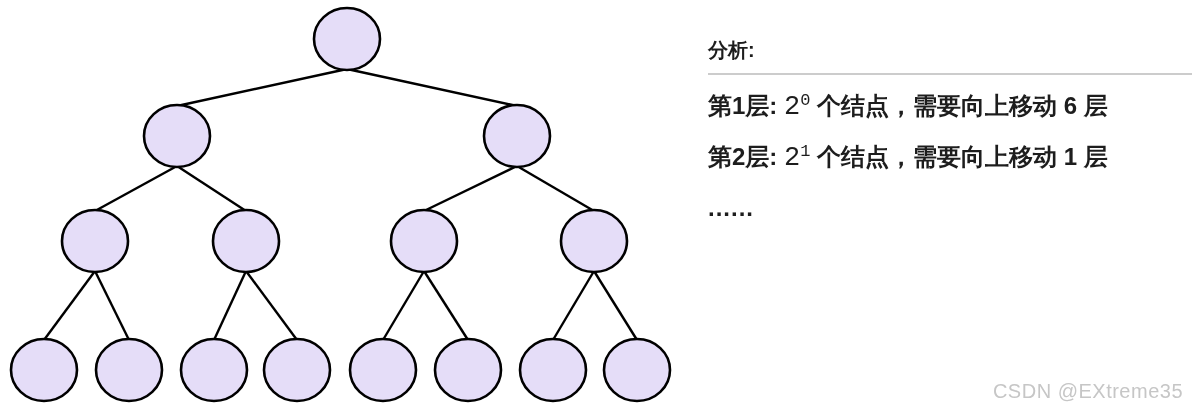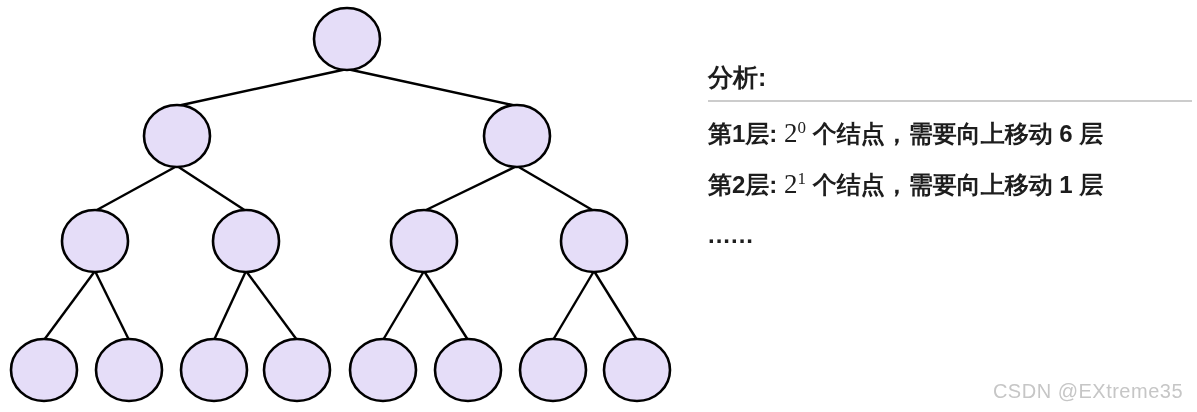--- a/index.html
+++ b/index.html
@@ -13,30 +13,30 @@
     position:relative;
     width:1197px;height:412px;
     background:var(--bg);
     overflow:hidden;
     font-family:"Liberation Sans","DejaVu Sans",sans-serif;
     color:var(--text);
   }
   .tree-svg{position:absolute;left:0;top:0;}
   .panel{position:absolute;left:708px;top:36px;width:484px;}
   .heading{
-    font-size:25px;font-weight:700;line-height:28px;
-    padding-bottom:9px;border-bottom:2px solid var(--divider);margin-top:27px;
+    font-size:20px;font-weight:700;line-height:28px;
+    padding-bottom:9px;border-bottom:2px solid var(--divider);
   }
   .lines{margin-top:6px;}
   .line{
     font-size:24px;font-weight:700;line-height:50px;
     white-space:nowrap;
   }
   .math{
-    font-family:Liberation Serif, serif;
+    font-family:Liberation Mono, monospace;
     font-weight:400;font-size:27px;
   }
   .math sup{font-size:17px;line-height:0;position:relative;top:1px;}
   .ellipsis-line{letter-spacing:1px;}
   .watermark{
     position:absolute;right:14px;bottom:9px;
     font-size:20px;font-weight:400;color:var(--watermark);
     letter-spacing:0.5px;
   }
 </style>

